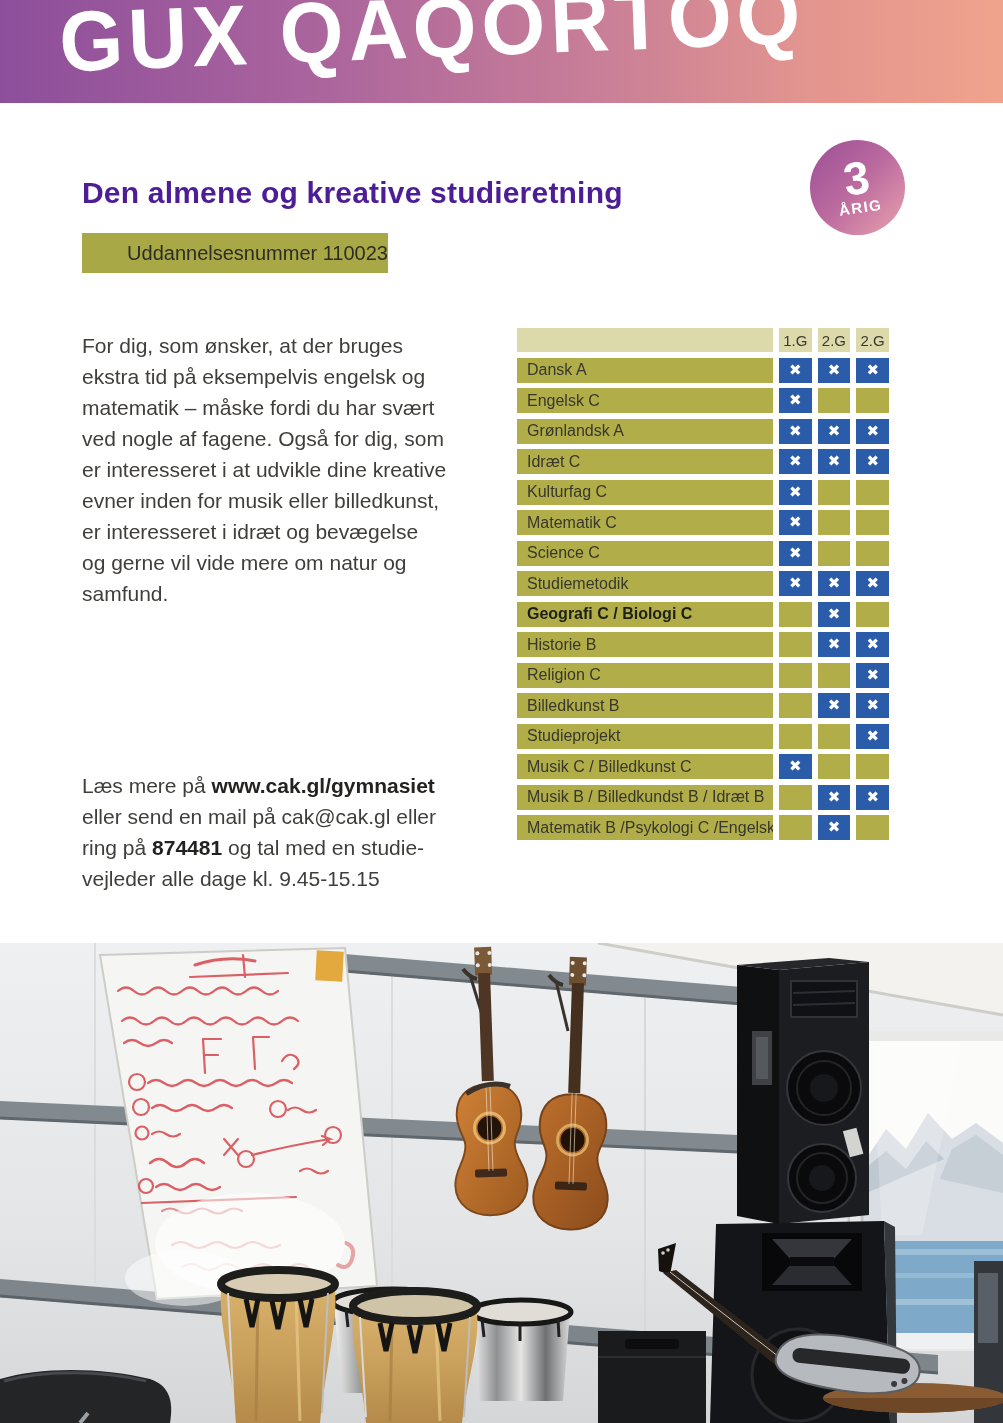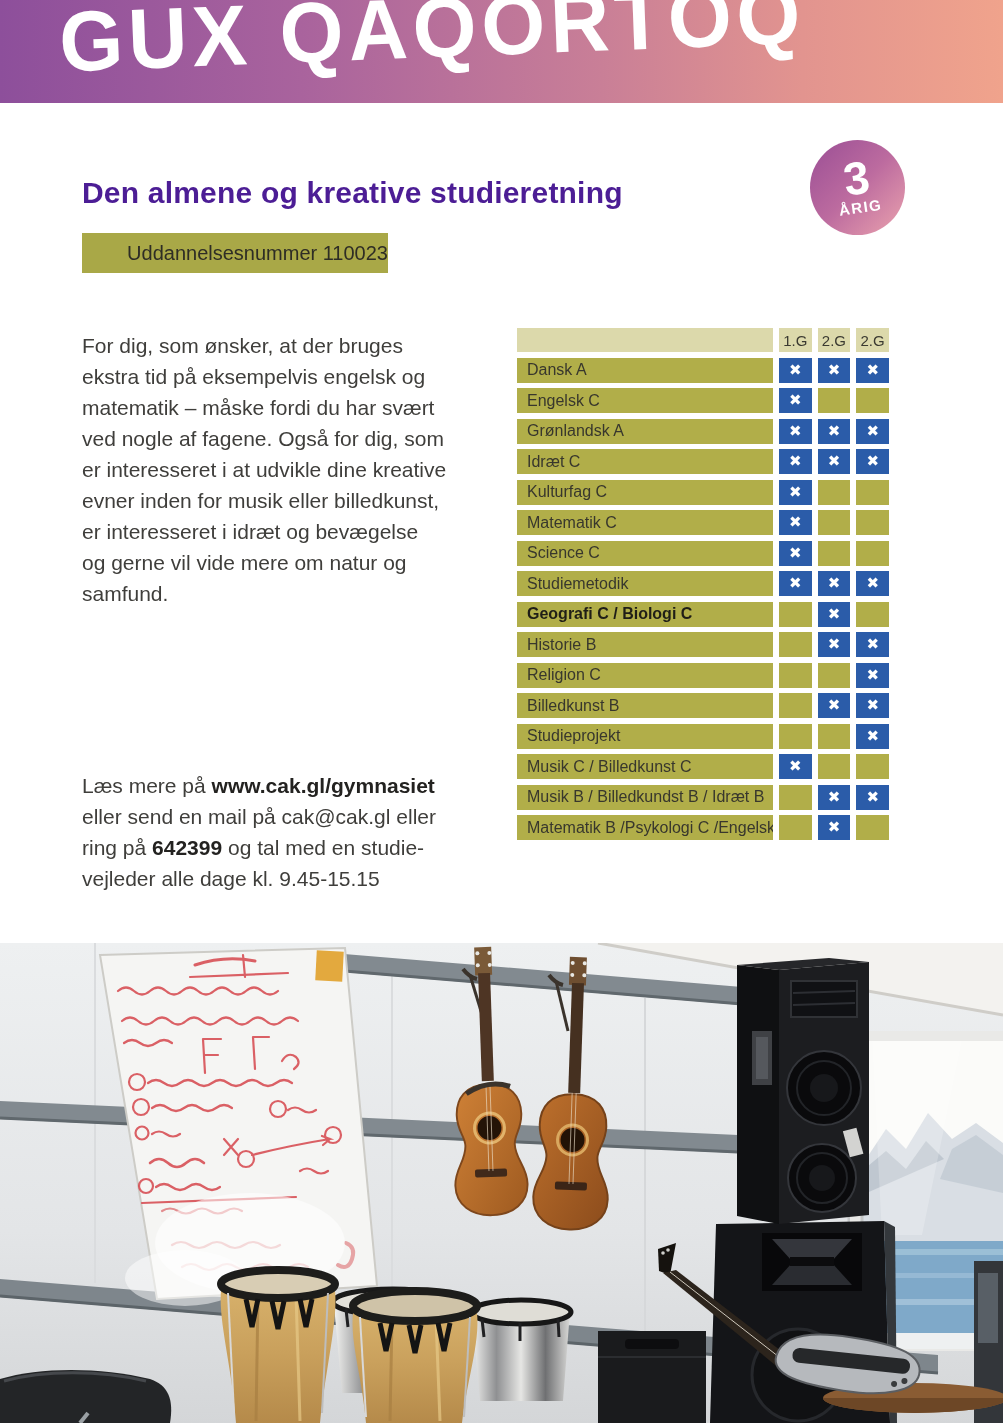--- a/index.html
+++ b/index.html
@@ -94,21 +94,21 @@
 ekstra tid på eksempelvis engelsk og
 matematik – måske fordi du har svært
 ved nogle af fagene. Også for dig, som
 er interesseret i at udvikle dine kreative
 evner inden for musik eller billedkunst,
 er interesseret i idræt og bevægelse
 og gerne vil vide mere om natur og
 samfund.</p>
   <p class="para p3"><span>Læs mere på </span><span class="b">www.cak.gl/gymnasiet</span><span>
 eller send en mail på cak@cak.gl eller
-ring på </span><span class="b">642399</span><span> og tal med en studie-
+ring på </span><span class="b">874481</span><span> og tal med en studie-
 vejleder alle dage kl. 9.45-15.15</span></p>
 
   <div class="ctable">
     <div class="t-head">
       <div class="h-spacer"></div>
       <div class="h-cell">1.G</div>
       <div class="h-cell">2.G</div>
       <div class="h-cell">2.G</div>
     </div>
     <div>

